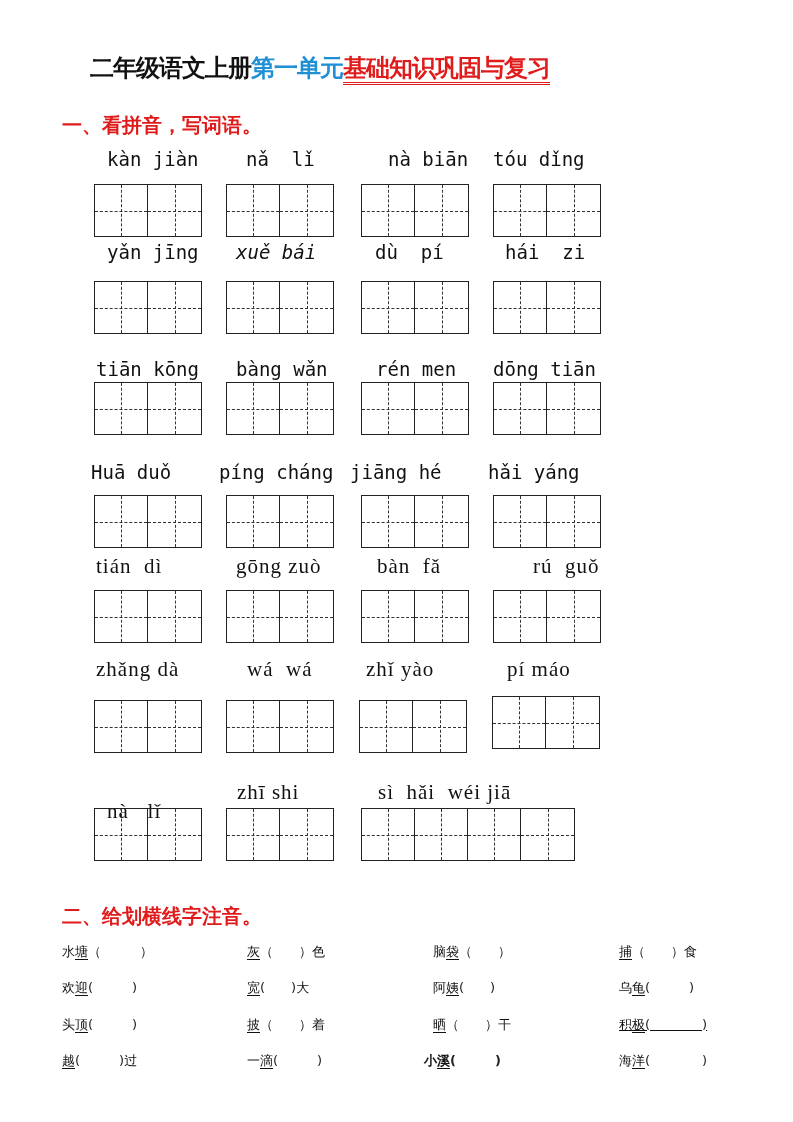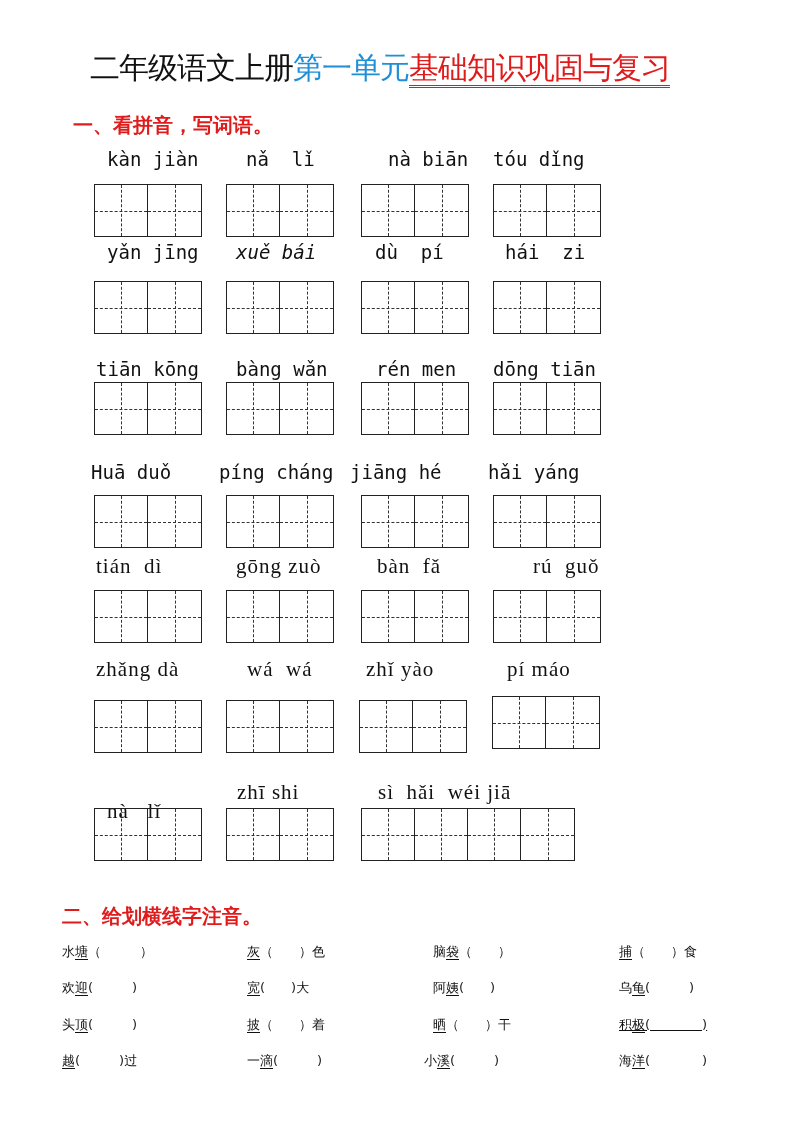--- a/index.html
+++ b/index.html
@@ -1,21 +1,21 @@
 <!DOCTYPE html>
 <html><head>
 <meta charset="utf-8">
 <style>
   * { margin: 0; padding: 0; box-sizing: border-box; }
   html, body { width: 793px; height: 1122px; background: #ffffff; overflow: hidden; }
   body { position: relative; font-family: "DejaVu Sans", sans-serif; color: #111; }
 
   .title {
     position: absolute; left: 90px; top: 48px; width: 660px; height: 40px;
-    font-family: "DejaVu Sans", sans-serif; font-weight: normal; font-size: 30px;
+    font-family: "DejaVu Sans", sans-serif; font-weight: bold; font-size: 24px;
     line-height: 40px; white-space: nowrap; letter-spacing: -1px;
   }
   .title .t-black { color: #111111; }
   .title .t-blue { color: #1f8fd6; }
   .title .t-red { color: #e01b1b; border-bottom: 3px double #e01b1b; padding-bottom: 0px; }
 
   .section-heading {
     position: absolute; left: 62px; font-weight: bold; font-size: 20px; color: #e01b1b;
     font-family: "DejaVu Sans", sans-serif; white-space: nowrap;
   }
@@ -51,21 +51,21 @@
   .phon .u { text-decoration: underline; text-underline-offset: 3px; }
   .phon .paren { color: #222; }
 </style>
 </head>
 <body>
 
 <div class="title">
   <span class="t-black">二年级语文上册</span><span class="t-blue">第一单元</span><span class="t-red">基础知识巩固与复习</span>
 </div>
 
-<div class="section-heading" style="top:112px;margin-left:11px;">一、看拼音，写词语。</div>
+<div class="section-heading" style="top:112px;">一、看拼音，写词语。</div>
 
 <div class="pinyin" style="left:107px; top:148px;">kàn jiàn</div>
 <div class="grid" style="left:94px; top:184px;">
     <div class="cell"></div>
     <div class="cell"></div>
   </div>
 <div class="pinyin" style="left:246px; top:148px;">nǎ  lǐ</div>
 <div class="grid" style="left:226px; top:184px;">
     <div class="cell"></div>
     <div class="cell"></div>
@@ -216,14 +216,14 @@
 <div class="phon" style="left:433px; top:976px;"><span>阿</span><span class="u">姨</span><span class="paren">(　　)</span><span></span></div>
 <div class="phon" style="left:619px; top:976px;"><span>乌</span><span class="u">龟</span><span class="paren">(　　　)</span><span></span></div>
 
 <div class="phon" style="left:62px; top:1013px;"><span>头</span><span class="u">顶</span><span class="paren">(　　　)</span><span></span></div>
 <div class="phon" style="left:247px; top:1013px;"><span></span><span class="u">披</span><span class="paren">（　　）</span><span>着</span></div>
 <div class="phon" style="left:433px; top:1013px;"><span></span><span class="u">晒</span><span class="paren">（　　）</span><span>干</span></div>
 <div class="phon" style="left:619px; top:1013px;text-decoration:underline;"><span>积</span><span class="u">极</span><span class="paren">(　　　　)</span><span></span></div>
 
 <div class="phon" style="left:62px; top:1049px;"><span></span><span class="u">越</span><span class="paren">(　　　)</span><span>过</span></div>
 <div class="phon" style="left:247px; top:1049px;"><span>一</span><span class="u">滴</span><span class="paren">(　　　)</span><span></span></div>
-<div class="phon" style="left:424px; top:1049px;"><span>小</span><span class="u">溪</span><span class="paren">(　　　)</span><span></span></div>
+<div class="phon" style="left:424px; top:1049px;font-weight:bold;"><span>小</span><span class="u">溪</span><span class="paren">(　　　)</span><span></span></div>
 <div class="phon" style="left:619px; top:1049px;"><span>海</span><span class="u">洋</span><span class="paren">(　　　　)</span><span></span></div>
 
 </body></html>

